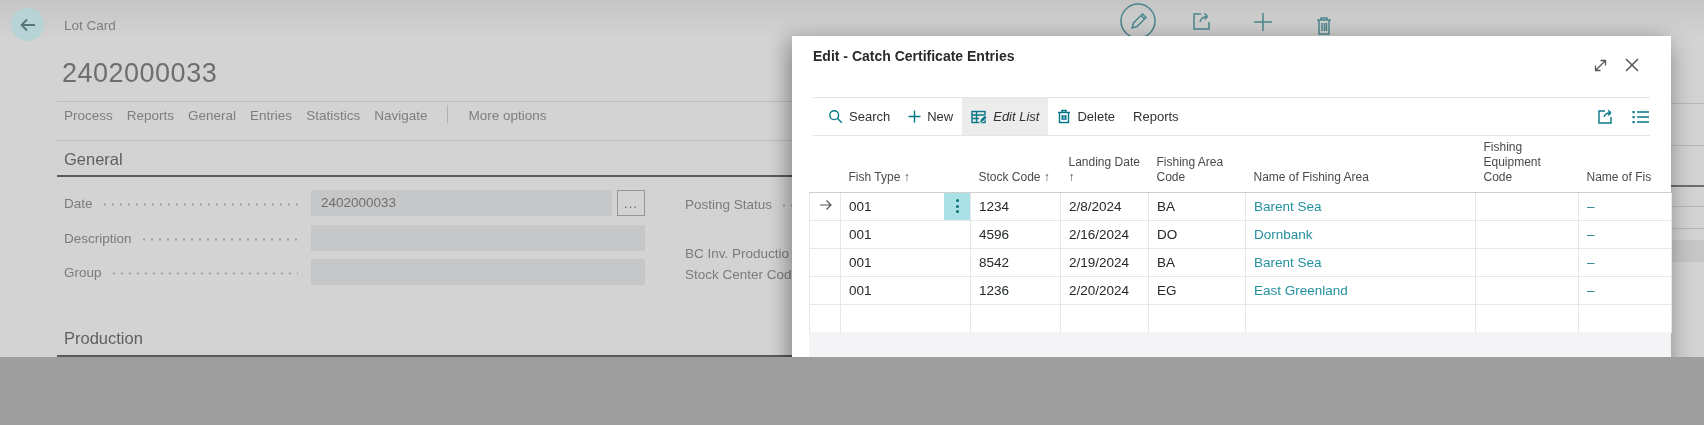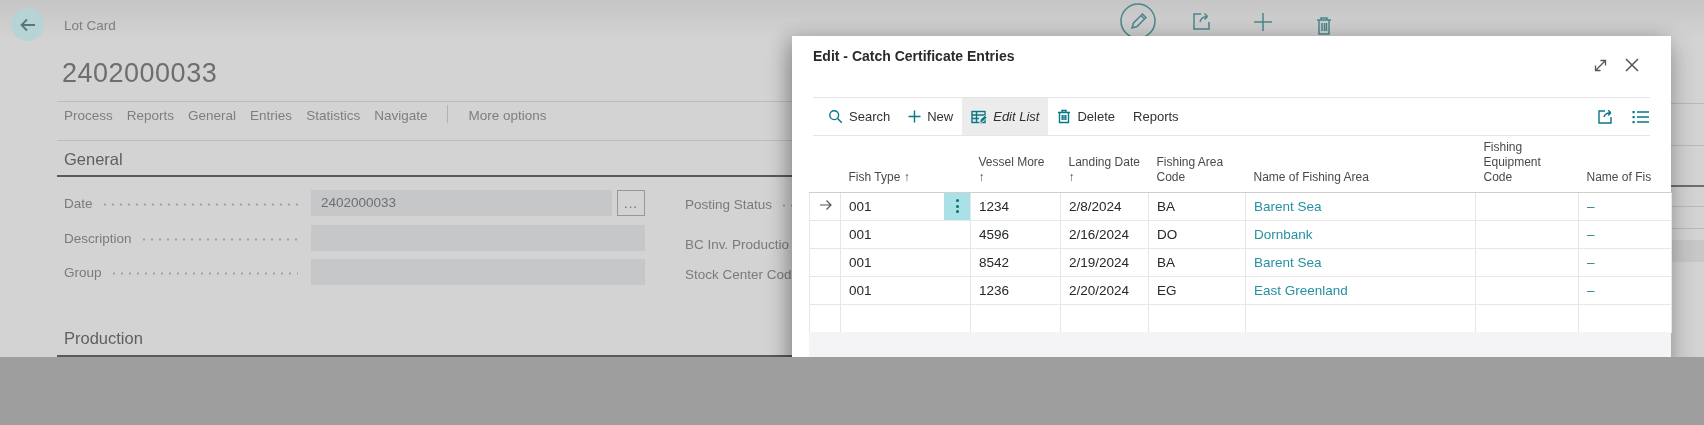--- a/index.html
+++ b/index.html
@@ -120,21 +120,21 @@
     <div class="leader"></div>
   </div>
   <div class="abs fbox" style="left:311px;top:259px;width:334px;height:26px;">
     <span class="ftext"></span>
   </div>
 
   <div class="abs frow" style="left:685px;top:197px;width:165px;">
     <span class="flabel">Posting Status</span>
     <div class="leader"></div>
   </div>
-  <div class="abs frow" style="left:685px;top:237px;width:165px;text-align:center;">
+  <div class="abs frow" style="left:685px;top:246px;width:165px;text-align:center;">
     <span class="flabel">BC Inv. Productio</span>
   </div>
   <div class="abs frow" style="left:685px;top:267px;width:165px;">
     <span class="flabel">Stock Center Cod</span>
   </div>
 
   <div class="abs sec-head" style="left:64px;top:329px;">Production</div>
   <div class="abs sec-rule" style="left:57px;top:355px;width:735px;"></div>
 
   <div class="abs toggle" style="left:313px;top:369px;">
@@ -238,21 +238,21 @@
           <col style="width:88px">
         <col style="width:97px">
           <col style="width:230px">
           <col style="width:103px">
           <col style="width:93px">
       </colgroup>
       <thead>
         <tr>
           <th></th>
           <th>Fish Type ↑</th>
-          <th>Vessel More ↑</th>
+          <th>Stock Code ↑</th>
           <th>Landing Date ↑</th>
           <th>Fishing Area Code</th>
           <th>Name of Fishing Area</th>
           <th>Fishing Equipment Code</th>
           <th>Name of Fis</th>
         </tr>
       </thead>
       <tbody>
         <tr>
           <td class="ptr">

